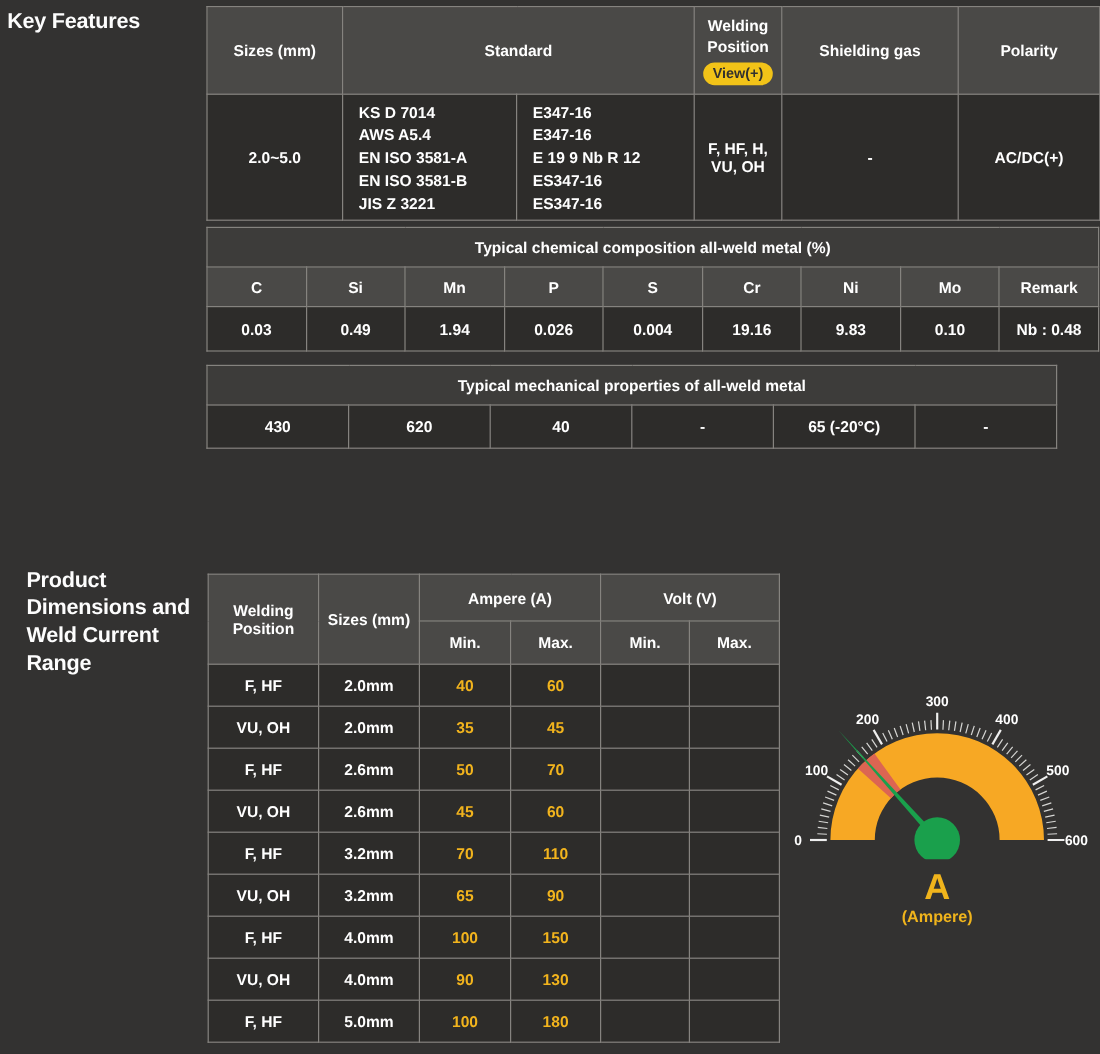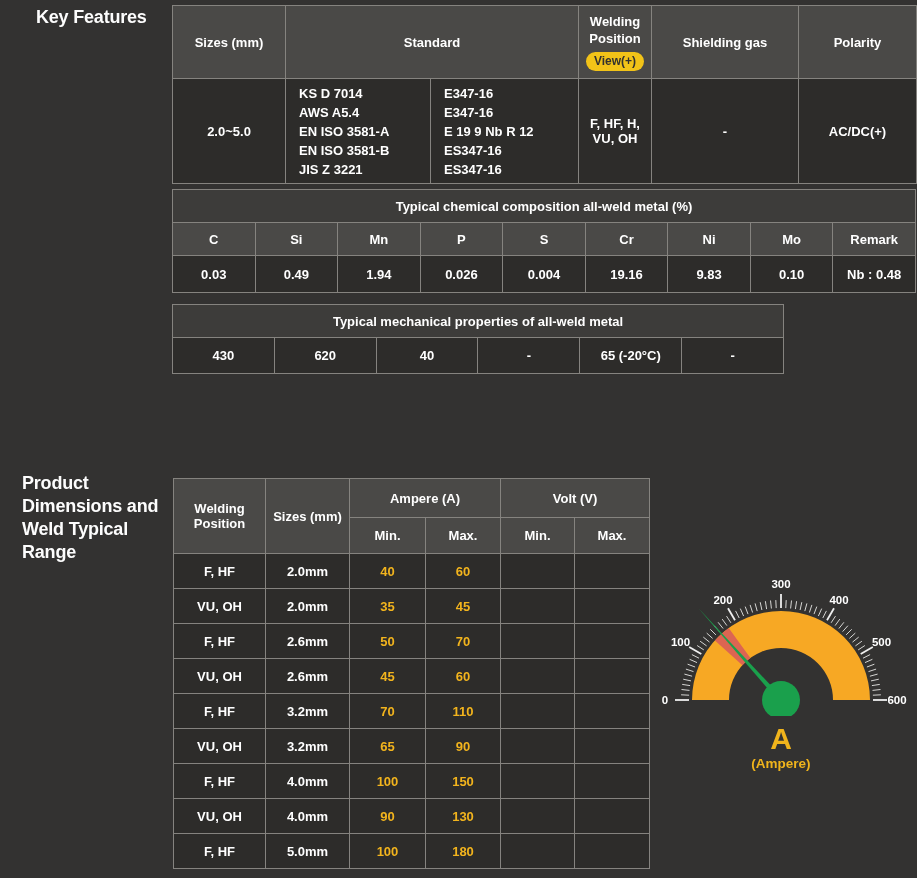--- a/index.html
+++ b/index.html
@@ -13,21 +13,21 @@
   body{
     width:917px;height:878px;position:relative;overflow:hidden;
     background:var(--page-bg);
     font-family:"Liberation Sans","DejaVu Sans",sans-serif;
     font-weight:700;color:var(--text);
   }
   .section-heading{
     position:absolute;color:#fdfdfd;font-size:18px;line-height:23px;margin:0;
     font-weight:700;letter-spacing:-0.2px;
   }
-  #key-features-heading{left:36px;top:6px;}
+  #key-features-heading{left:6px;top:6px;}
   #product-heading{left:22px;top:472px;width:152px;}
 
   table.tbl{
     position:absolute;border-collapse:collapse;table-layout:fixed;
     font-weight:700;
   }
   .tbl th,.tbl td{
     border:1px solid var(--border);text-align:center;vertical-align:middle;
     font-size:13px;color:var(--text);padding:2px 4px;font-weight:700;
   }
@@ -46,21 +46,21 @@
   }
   .wp-label{line-height:17px;}
 
   
   #chem-table{left:172px;top:189px;width:744px;}
   #chem-table .title-row th{height:33px;}
   #chem-table .head-row th{height:33px;}
   #chem-table .data-row td{height:37px;}
 
   
-  #mech-table{left:172px;top:304px;width:612px;}
+  #mech-table{left:172px;top:304px;width:709px;}
   #mech-table .title-row th{height:33px;}
   #mech-table .head-row th{height:35px;}
   #mech-table .data-row td{height:36px;}
 
   
   #product-table{left:173px;top:478px;width:476px;}
   #product-table thead tr.group-row{height:39px;}
   #product-table thead tr.sub-row{height:36px;}
   #product-table tbody tr{height:35px;}
   #product-table td.amp{color:var(--accent-yellow);}
@@ -162,21 +162,21 @@
       <td>430</td>
       <td>620</td>
       <td>40</td>
       <td>-</td>
       <td>65 (-20°C)</td>
       <td>-</td>
     </tr>
   </tbody>
 </table>
 
-<h2 class="section-heading" id="product-heading">Product Dimensions and Weld Typical Range</h2>
+<h2 class="section-heading" id="product-heading">Product Dimensions and Weld Current Range</h2>
 
 <table class="tbl" id="product-table">
   <colgroup>
     <col style="width:92px">
       <col style="width:84px">
       <col style="width:76px">
     <col style="width:75px">
       <col style="width:74px">
       <col style="width:75px">
   </colgroup>

